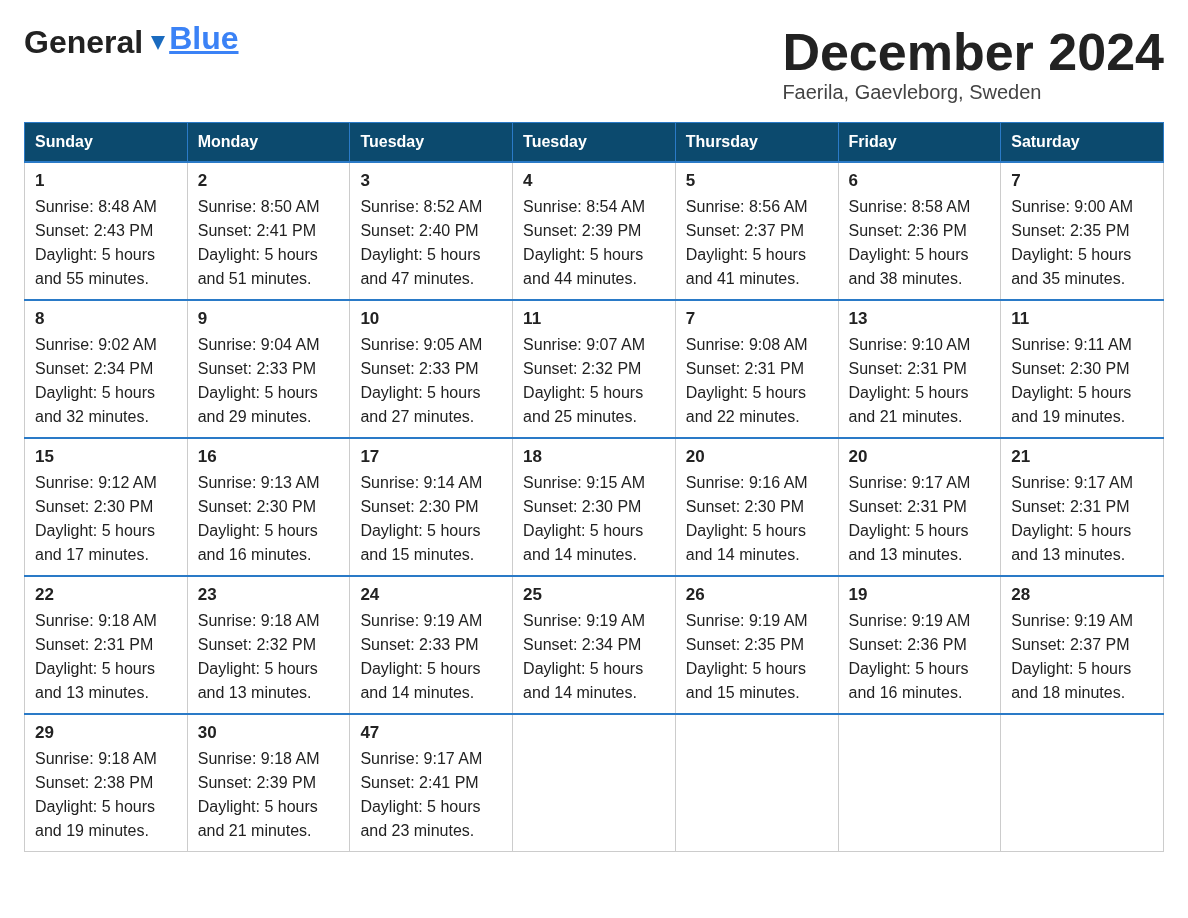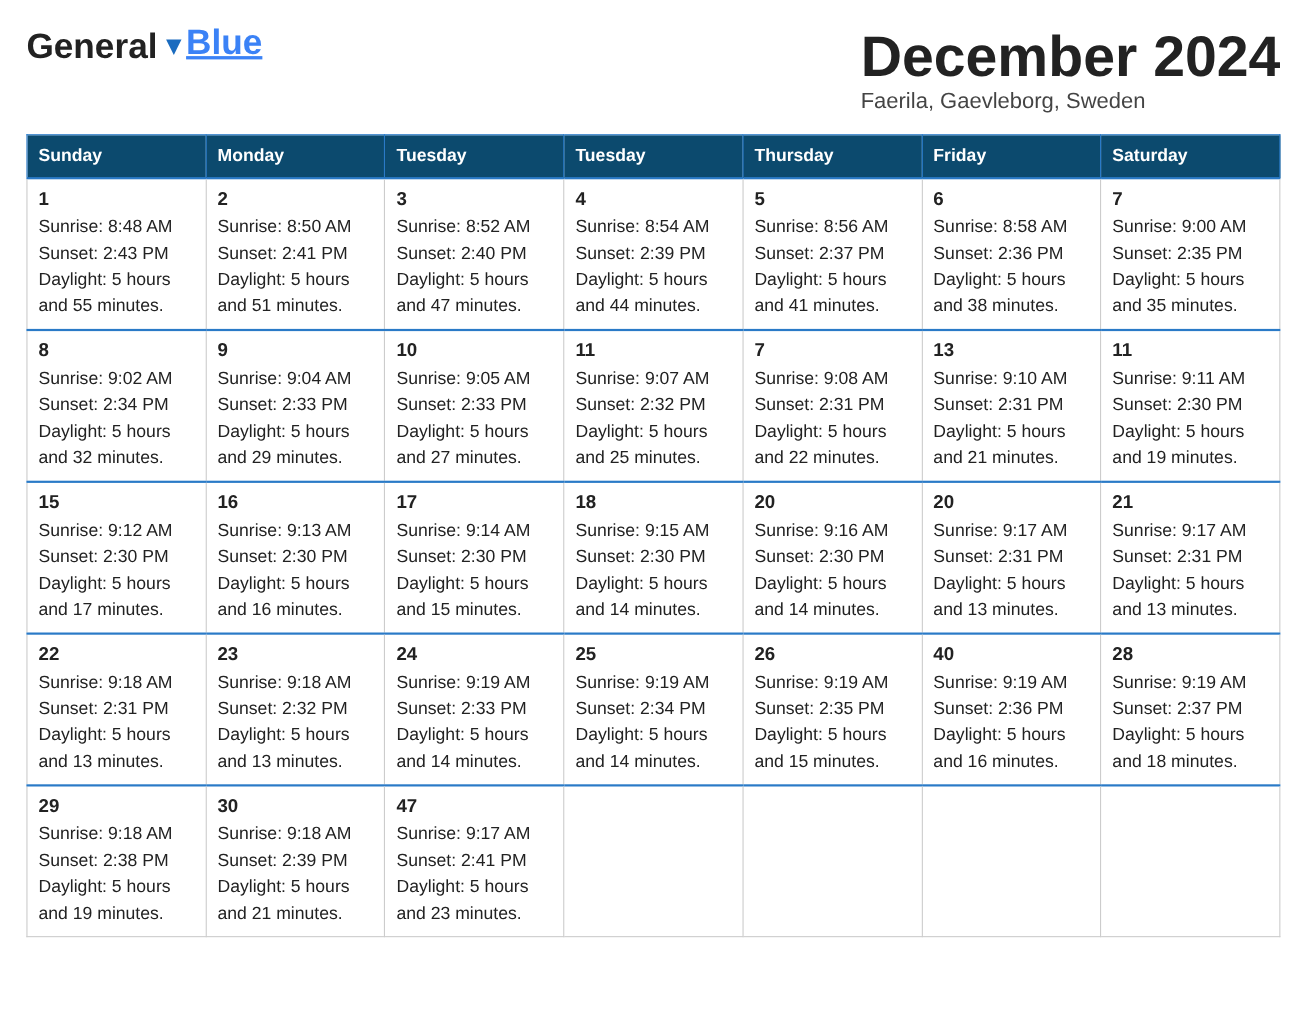--- a/index.html
+++ b/index.html
@@ -231,21 +231,21 @@
         </td>
         <td>
           <span class="day-number">25</span>
           <div class="day-info">Sunrise: 9:19 AM<br>Sunset: 2:34 PM<br>Daylight: 5 hours<br>and 14 minutes.</div>
         </td>
         <td>
           <span class="day-number">26</span>
           <div class="day-info">Sunrise: 9:19 AM<br>Sunset: 2:35 PM<br>Daylight: 5 hours<br>and 15 minutes.</div>
         </td>
         <td>
-          <span class="day-number">40</span>
+          <span class="day-number">19</span>
           <div class="day-info">Sunrise: 9:19 AM<br>Sunset: 2:36 PM<br>Daylight: 5 hours<br>and 16 minutes.</div>
         </td>
         <td>
           <span class="day-number">28</span>
           <div class="day-info">Sunrise: 9:19 AM<br>Sunset: 2:37 PM<br>Daylight: 5 hours<br>and 18 minutes.</div>
         </td>
       </tr>
       <tr>
         <td>
           <span class="day-number">29</span>

